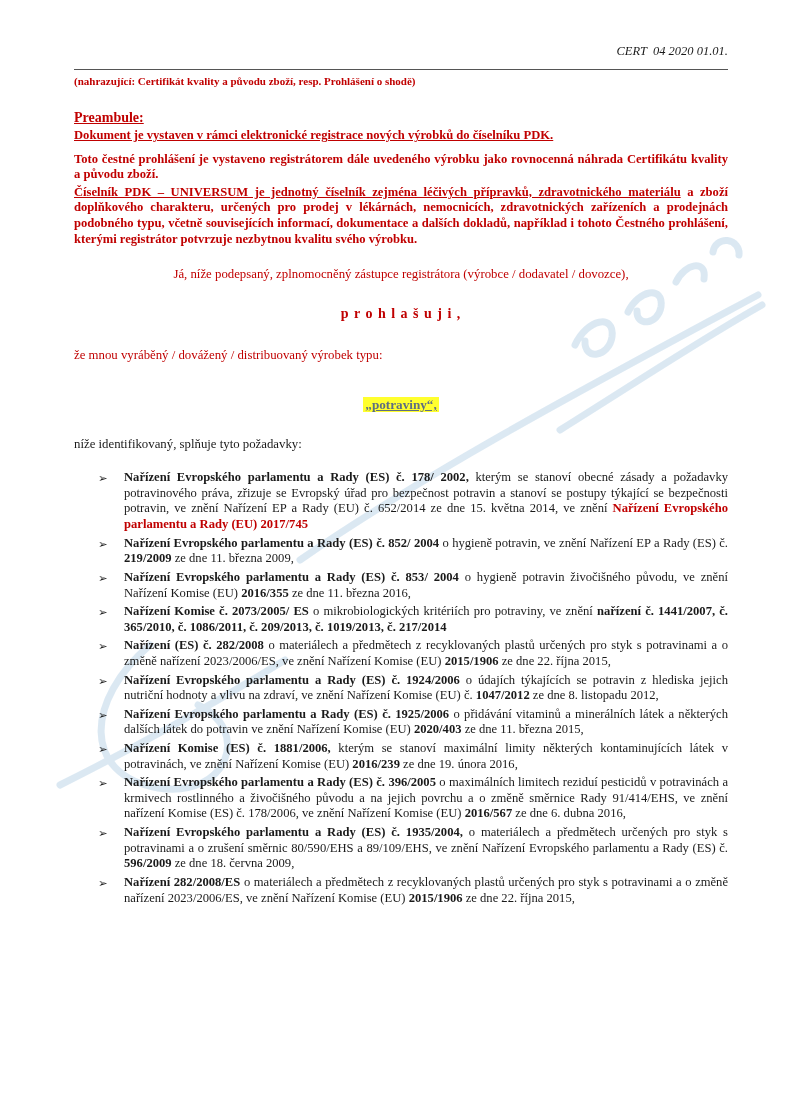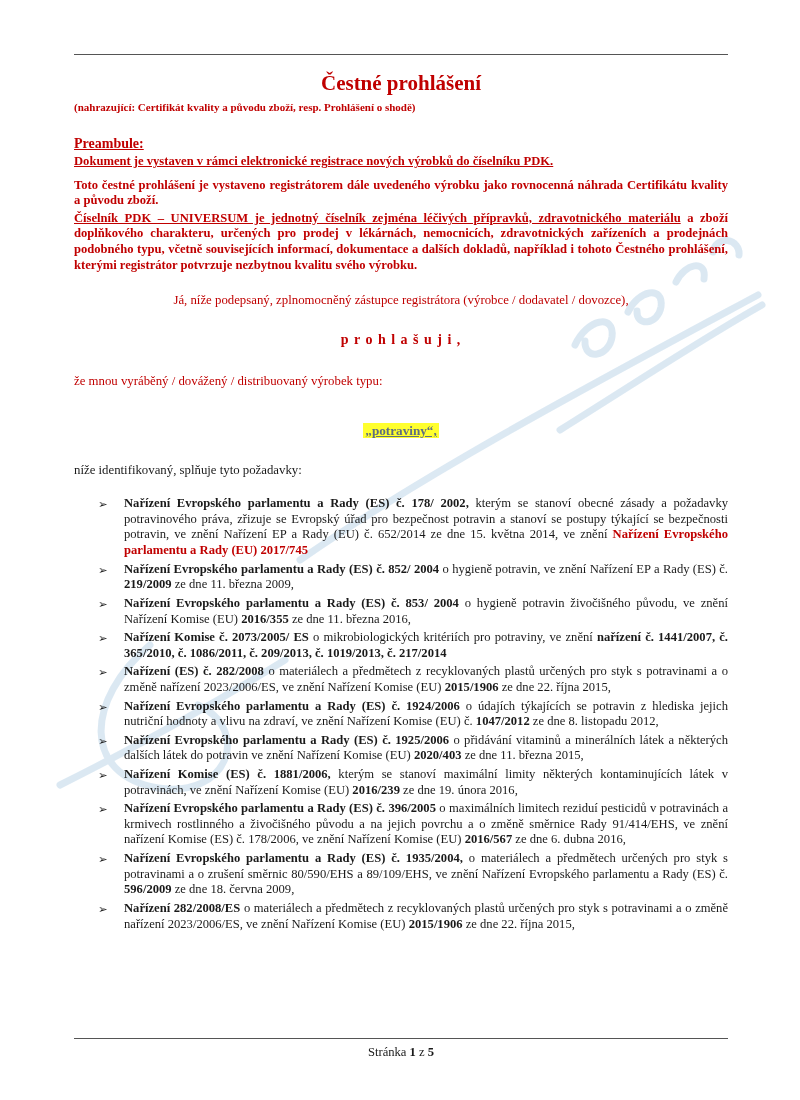--- a/index.html
+++ b/index.html
@@ -61,23 +61,23 @@
       <path d="M 628 312 c 10 -22 36 -27 33 -5 c -3 18 -25 20 -24 4"></path>
       <path d="M 676 282 c 9 -19 31 -23 28 -3"></path>
       <path d="M 713 252 a 13 13 0 1 1 26 3"></path>
       <path d="M 150 645 C 85 700 82 775 158 788 C 228 799 252 730 198 705"></path>
       <path d="M 60 785 C 140 745 220 700 285 660"></path>
     </g>
   </svg>
 
   <div class="content">
 
+    <div class="cert-ref">CERT  04 2020 01.01.</div>
     <hr class="top-rule">
 
-    <h1 class="doc-title">Čestné prohlášení</h1>
     <div class="doc-subtitle">(nahrazující: Certifikát kvality a původu zboží, resp. Prohlášení o shodě)</div>
 
     <div class="preamble-heading">Preambule:</div>
     <p class="red-para u">Dokument je vystaven v rámci elektronické registrace nových výrobků do číselníku PDK.</p>
     <p class="red-para first">Toto čestné prohlášení je vystaveno registrátorem dále uvedeného výrobku jako rovnocenná náhrada Certifikátu kvality a původu zboží.</p>
     <p class="red-para"><span class="u">Číselník PDK – UNIVERSUM je jednotný číselník zejména léčivých přípravků, zdravotnického materiálu</span><span> a zboží doplňkového charakteru, určených pro prodej v lékárnách, nemocnicích, zdravotnických zařízeních a prodejnách podobného typu, včetně souvisejících informací, dokumentace a dalších dokladů, například i tohoto Čestného prohlášení, kterými registrátor potvrzuje nezbytnou kvalitu svého výrobku.</span></p>
 
     <p class="decl-intro">Já, níže podepsaný, zplnomocněný zástupce registrátora (výrobce / dodavatel / dovozce),</p>
     <p class="decl-verb">p r o h l a š u j i ,</p>
     <p class="decl-product-line">že mnou vyráběný / dovážený  / distribuovaný výrobek typu:</p>
@@ -93,18 +93,14 @@
         <li><span class="bullet">➢</span><span class="b">Nařízení Evropského parlamentu a Rady (ES) č. 1924/2006</span><span>  o údajích týkajících se potravin z hlediska jejich nutriční hodnoty a vlivu na zdraví, ve znění Nařízení Komise (EU) č. </span><span class="b">1047/2012</span><span> ze dne 8. listopadu 2012,</span></li>
         <li><span class="bullet">➢</span><span class="b">Nařízení Evropského parlamentu a Rady (ES) č. 1925/2006</span><span>  o přidávání vitaminů a minerálních látek a některých dalších látek do potravin ve znění Nařízení Komise (EU) </span><span class="b">2020/403</span><span> ze dne 11. března 2015,</span></li>
         <li><span class="bullet">➢</span><span class="b">Nařízení Komise (ES) č. 1881/2006,</span><span> kterým se stanoví maximální limity některých kontaminujících látek v potravinách, ve znění Nařízení Komise (EU) </span><span class="b">2016/239</span><span> ze dne 19. února 2016,</span></li>
         <li><span class="bullet">➢</span><span class="b">Nařízení Evropského parlamentu a Rady (ES) č. 396/2005</span><span> o maximálních limitech reziduí pesticidů v potravinách a krmivech rostlinného a živočišného původu a na jejich povrchu a o změně směrnice Rady 91/414/EHS, ve znění nařízení Komise (ES) č. 178/2006, ve znění Nařízení Komise (EU) </span><span class="b">2016/567</span><span> ze dne 6. dubna 2016,</span></li>
         <li><span class="bullet">➢</span><span class="b">Nařízení Evropského parlamentu a Rady (ES) č. 1935/2004,</span><span> o materiálech a předmětech určených pro styk s potravinami a o zrušení směrnic 80/590/EHS a 89/109/EHS, ve znění Nařízení Evropského parlamentu a Rady (ES) č. </span><span class="b">596/2009</span><span> ze dne 18. června 2009,</span></li>
         <li><span class="bullet">➢</span><span class="b">Nařízení 282/2008/ES</span><span> o materiálech a předmětech z recyklovaných plastů určených pro styk s potravinami a o změně nařízení 2023/2006/ES, ve znění Nařízení Komise (EU) </span><span class="b">2015/1906</span><span> ze dne 22. října 2015,</span></li>
       </ul>
 
   </div>
 
-  <div class="footer">
-    <hr class="footer-rule">
-    <div class="footer-text"><span>Stránka </span><span class="b">1</span><span> z </span><span class="b">5</span></div>
-  </div>
 
 </div>
 
 </body></html>

